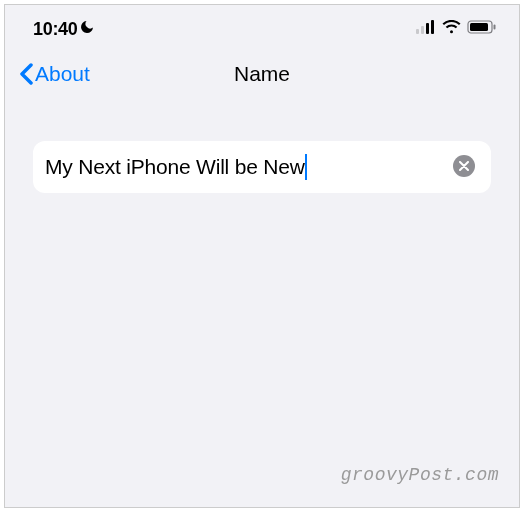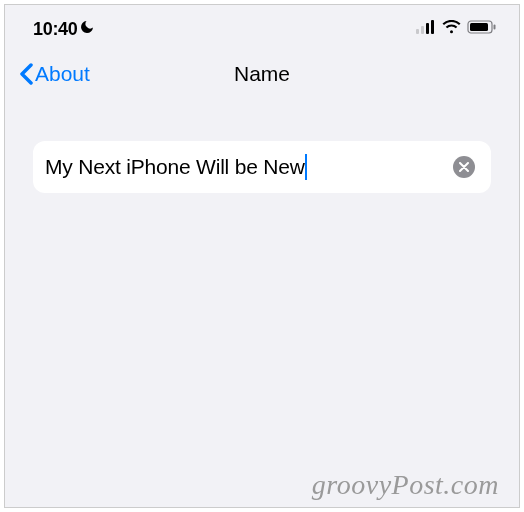--- a/index.html
+++ b/index.html
@@ -75,21 +75,21 @@
       font-weight: 400;
       color: #000;
     }
     .content {
       padding: 36px 28px 0 28px;
     }
     .input-row {
       background: #fff;
       border-radius: 12px;
       display: flex;
-      align-items: center;
+      align-items: flex-start;
       padding: 14px 16px 14px 12px;
       gap: 8px;
     }
     .name-input {
       flex: 1;
       border: none;
       outline: none;
       font-size: 21px;
       font-weight: 400;
       color: #000;
@@ -117,24 +117,24 @@
       border-radius: 50%;
       background: #8e8e93;
       display: flex;
       align-items: center;
       justify-content: center;
       cursor: pointer;
       flex-shrink: 0;
     }
     .watermark {
       position: absolute;
-      bottom: 6px;
+      bottom: 22px;
       right: 20px;
-      font-family: Liberation Serif, serif;
-      font-size: 28px;
+      font-family: Liberation Mono, monospace;
+      font-size: 18px;
       font-style: italic;
       color: #9a9a9a;
       letter-spacing: 0.5px;
     }
   </style>
 </head>
 <body>
 
 <div class="phone-screen">
 

